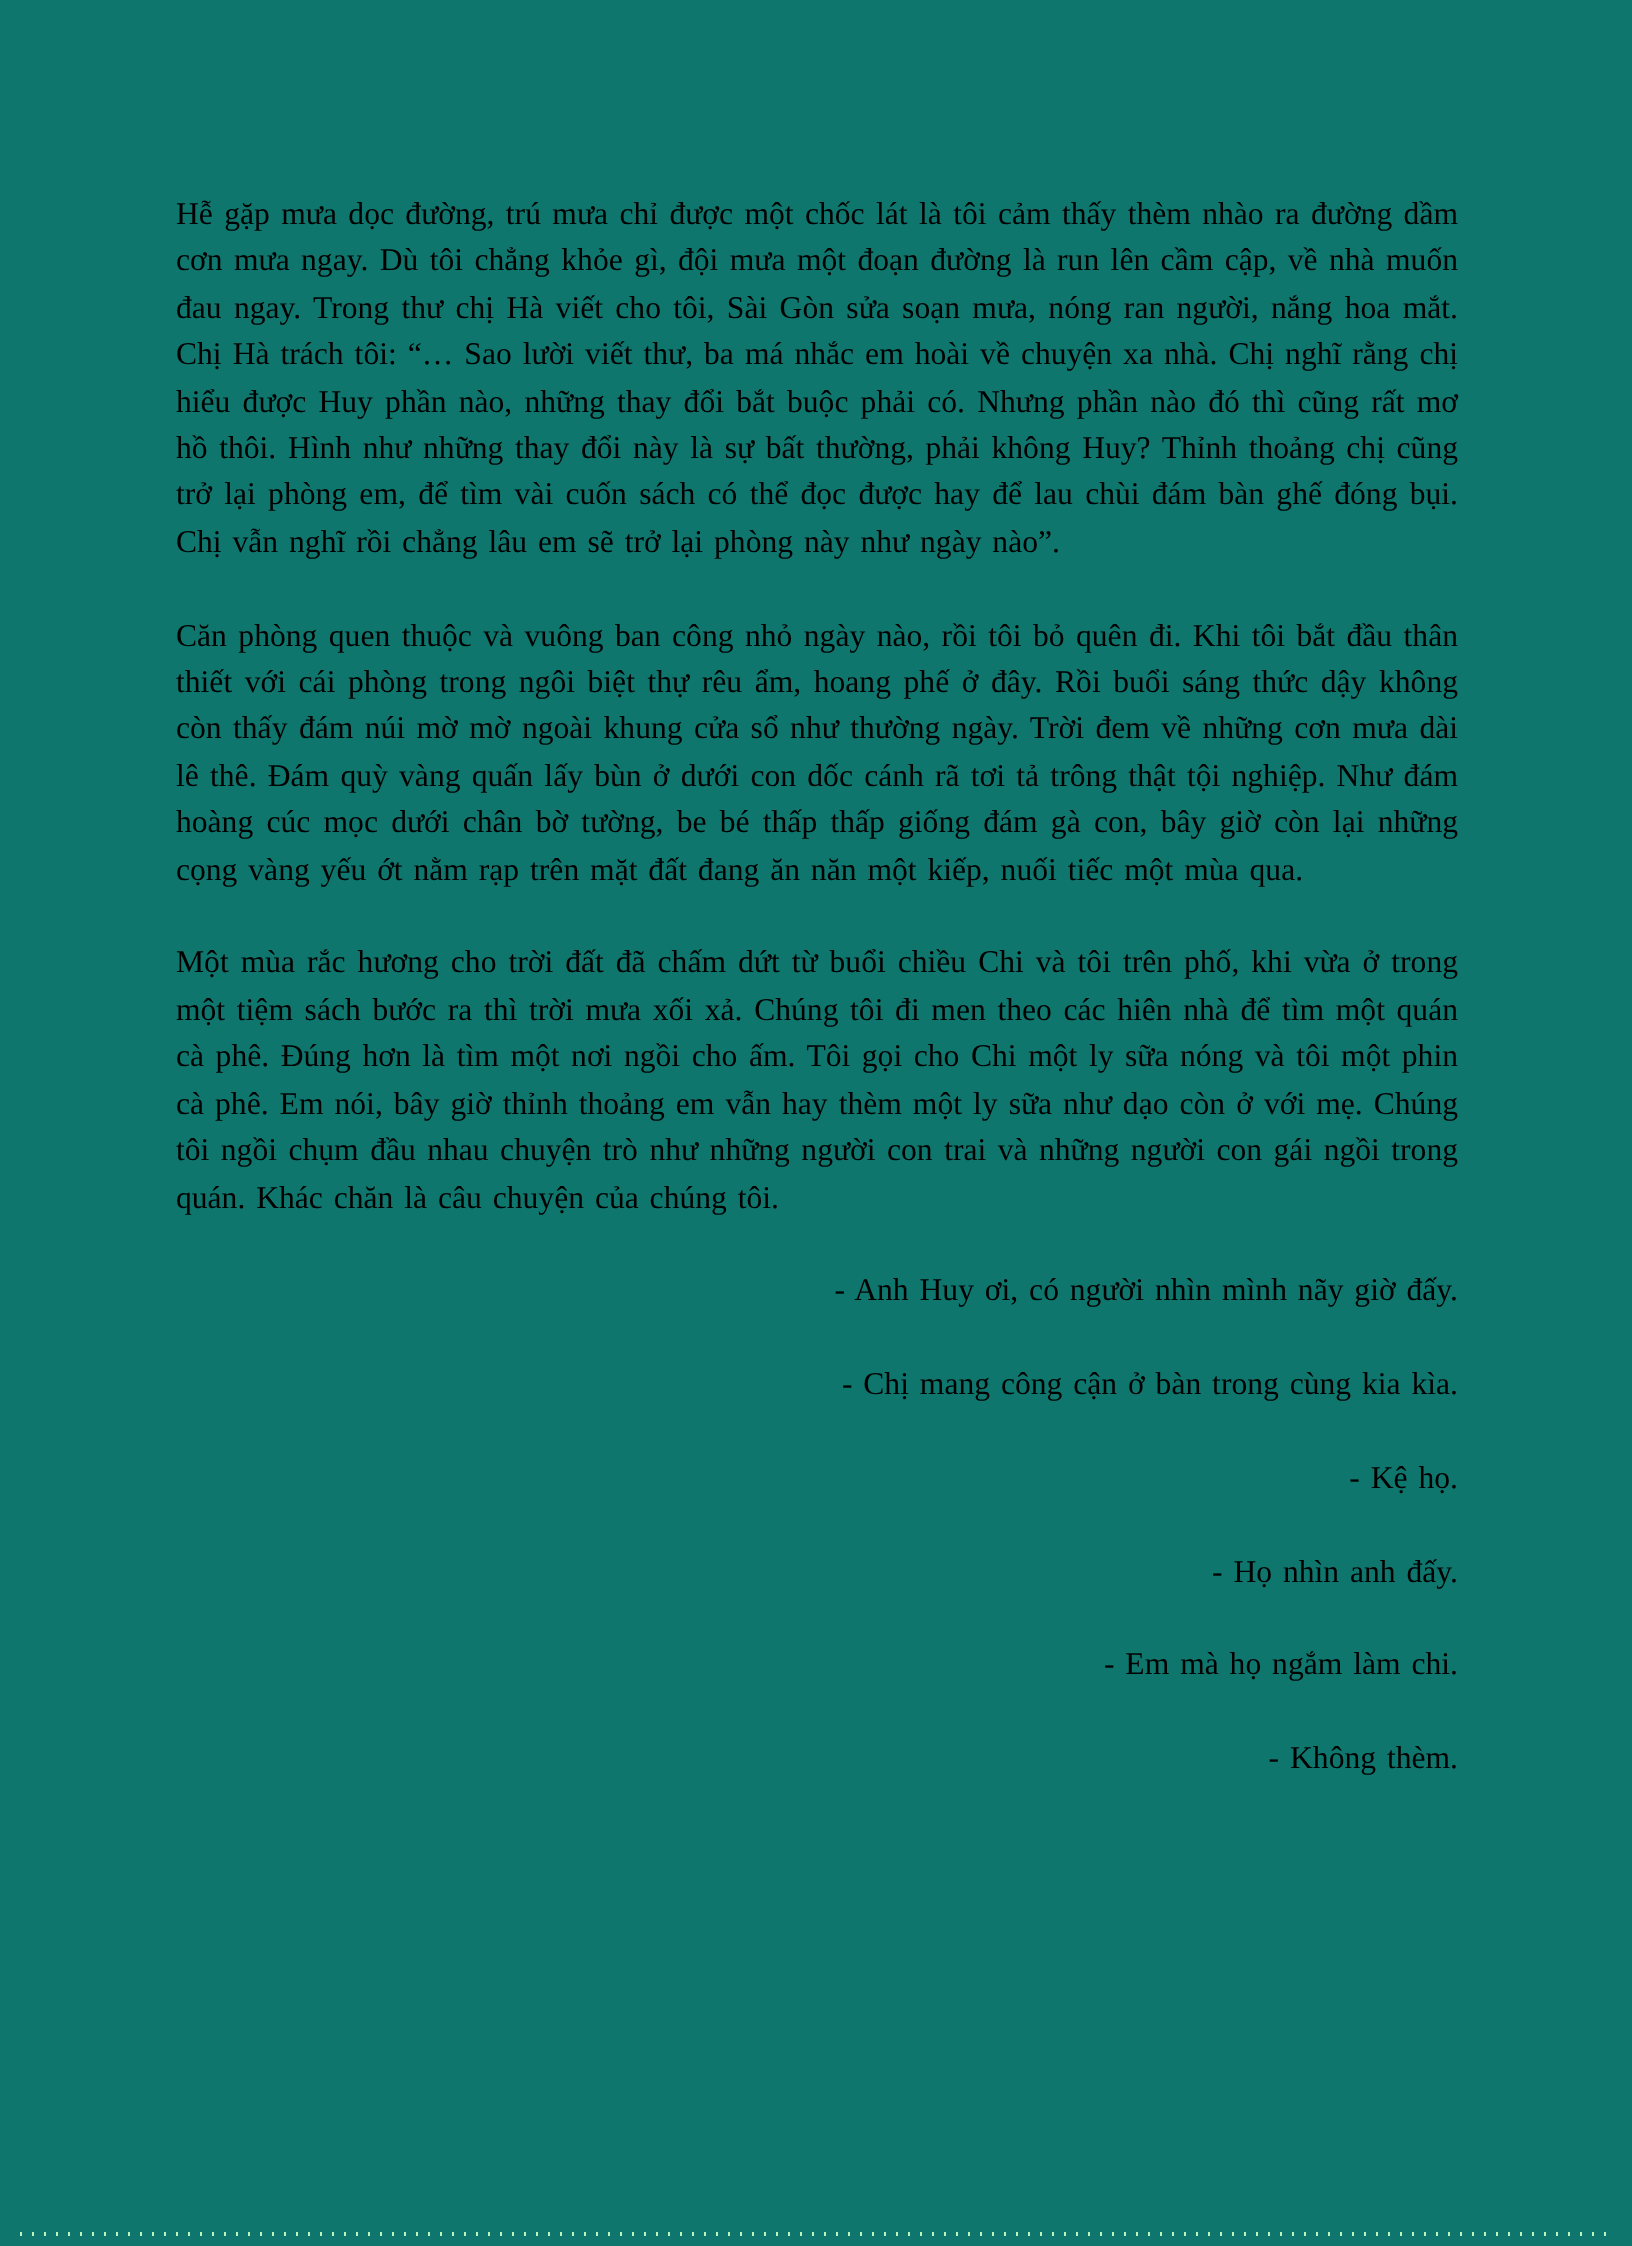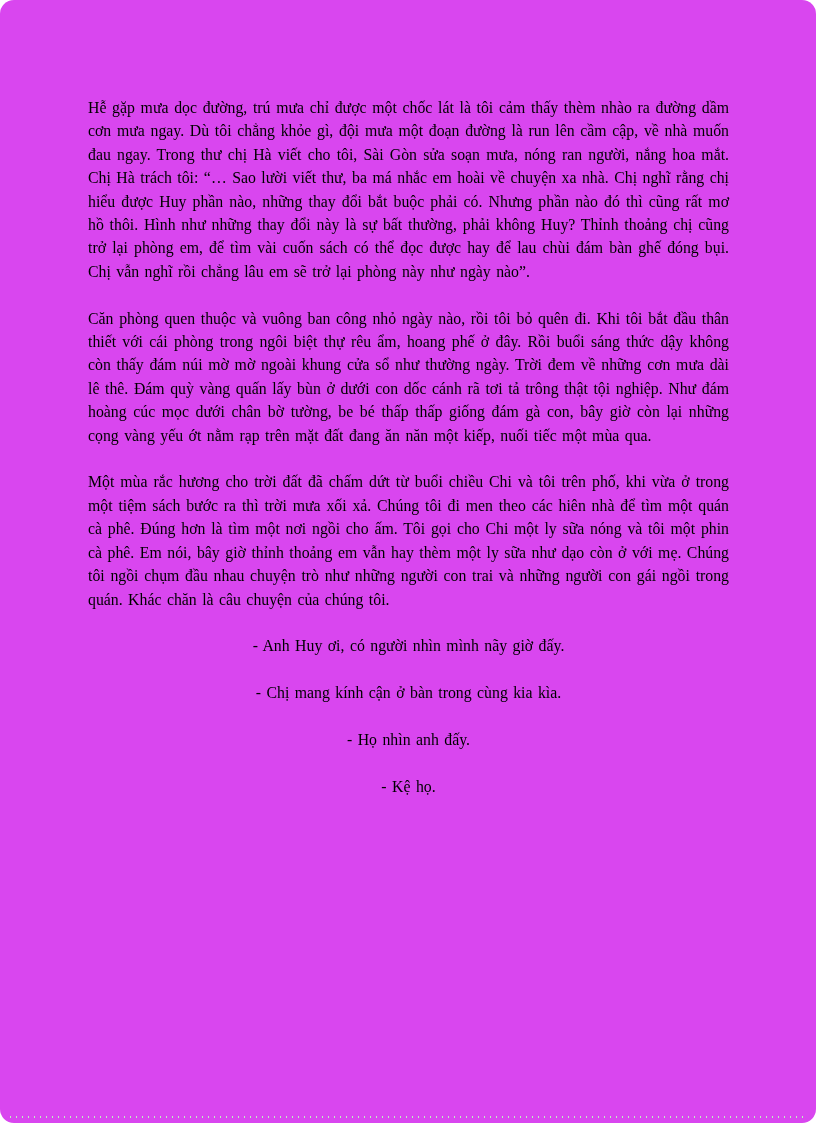--- a/index.html
+++ b/index.html
@@ -7,42 +7,41 @@
     width: 816px;
     height: 1123px;
     background: #ffffff;
     position: relative;
     overflow: hidden;
     font-family: "Liberation Serif", "DejaVu Serif", serif;
   }
   .page {
     position: absolute;
     inset: 0;
-    background: #d946ef;
-    border-radius: 14px;
+    background: #0f766e;
   }
   .content {
     position: absolute;
     left: 88px;
     top: 96px;
     width: 641px;
     color: #000000;
     font-size: 15.8px;
     line-height: 23.4px;
     word-spacing: 1.5px;
   }
   .content p {
     margin: 0 0 23.4px 0;
   }
   .para-body {
     text-align: justify;
     text-justify: inter-word;
   }
   .para-dialogue {
-    text-align: center;
+    text-align: right;
   }
   .footer-rule {
     position: absolute;
     left: 10px;
     right: 8px;
     top: 1116px;
     height: 2px;
     background-image: repeating-linear-gradient(
       to right,
       #bdf2bd 0px, #bdf2bd 1.2px,
@@ -53,20 +52,22 @@
 </head>
 <body>
 
 <div class="page">
 
   <div class="content">
     <p class="para-body">Hễ gặp mưa dọc đường, trú mưa chỉ được một chốc lát là tôi cảm thấy thèm nhào ra đường dầm cơn mưa ngay. Dù tôi chẳng khỏe gì, đội mưa một đoạn đường là run lên cầm cập, về nhà muốn đau ngay. Trong thư chị Hà viết cho tôi, Sài Gòn sửa soạn mưa, nóng ran người, nắng hoa mắt. Chị Hà trách tôi: “… Sao lười viết thư, ba má nhắc em hoài về chuyện xa nhà. Chị nghĩ rằng chị hiểu được Huy phần nào, những thay đổi bắt buộc phải có. Nhưng phần nào đó thì cũng rất mơ hồ thôi. Hình như những thay đổi này là sự bất thường, phải không Huy? Thỉnh thoảng chị cũng trở lại phòng em, để tìm vài cuốn sách có thể đọc được hay để lau chùi đám bàn ghế đóng bụi. Chị vẫn nghĩ rồi chẳng lâu em sẽ trở lại phòng này như ngày nào”.</p>
     <p class="para-body">Căn phòng quen thuộc và vuông ban công nhỏ ngày nào, rồi tôi bỏ quên đi. Khi tôi bắt đầu thân thiết với cái phòng trong ngôi biệt thự rêu ẩm, hoang phế ở đây. Rồi buổi sáng thức dậy không còn thấy đám núi mờ mờ ngoài khung cửa sổ như thường ngày. Trời đem về những cơn mưa dài lê thê. Đám quỳ vàng quấn lấy bùn ở dưới con dốc cánh rã tơi tả trông thật tội nghiệp. Như đám hoàng cúc mọc dưới chân bờ tường, be bé thấp thấp giống đám gà con, bây giờ còn lại những cọng vàng yếu ớt nằm rạp trên mặt đất đang ăn năn một kiếp, nuối tiếc một mùa qua.</p>
     <p class="para-body">Một mùa rắc hương cho trời đất đã chấm dứt từ buổi chiều Chi và tôi trên phố, khi vừa ở trong một tiệm sách bước ra thì trời mưa xối xả. Chúng tôi đi men theo các hiên nhà để tìm một quán cà phê. Đúng hơn là tìm một nơi ngồi cho ấm. Tôi gọi cho Chi một ly sữa nóng và tôi một phin cà phê. Em nói, bây giờ thỉnh thoảng em vẫn hay thèm một ly sữa như dạo còn ở với mẹ. Chúng tôi ngồi chụm đầu nhau chuyện trò như những người con trai và những người con gái ngồi trong quán. Khác chăn là câu chuyện  của chúng tôi.</p>
     <p class="para-dialogue">- Anh Huy ơi, có người nhìn mình nãy giờ đấy.</p>
-    <p class="para-dialogue">- Chị mang kính cận ở bàn trong cùng kia kìa.</p>
+    <p class="para-dialogue">- Chị mang công cận ở bàn trong cùng kia kìa.</p>
+    <p class="para-dialogue">- Kệ họ.</p>
     <p class="para-dialogue">- Họ nhìn anh đấy.</p>
-    <p class="para-dialogue">- Kệ họ.</p>
+    <p class="para-dialogue">- Em mà họ ngắm làm chi.</p>
+    <p class="para-dialogue">- Không thèm.</p>
   </div>
 
   <div class="footer-rule"></div>
 
 </div>
 
 </body></html>

